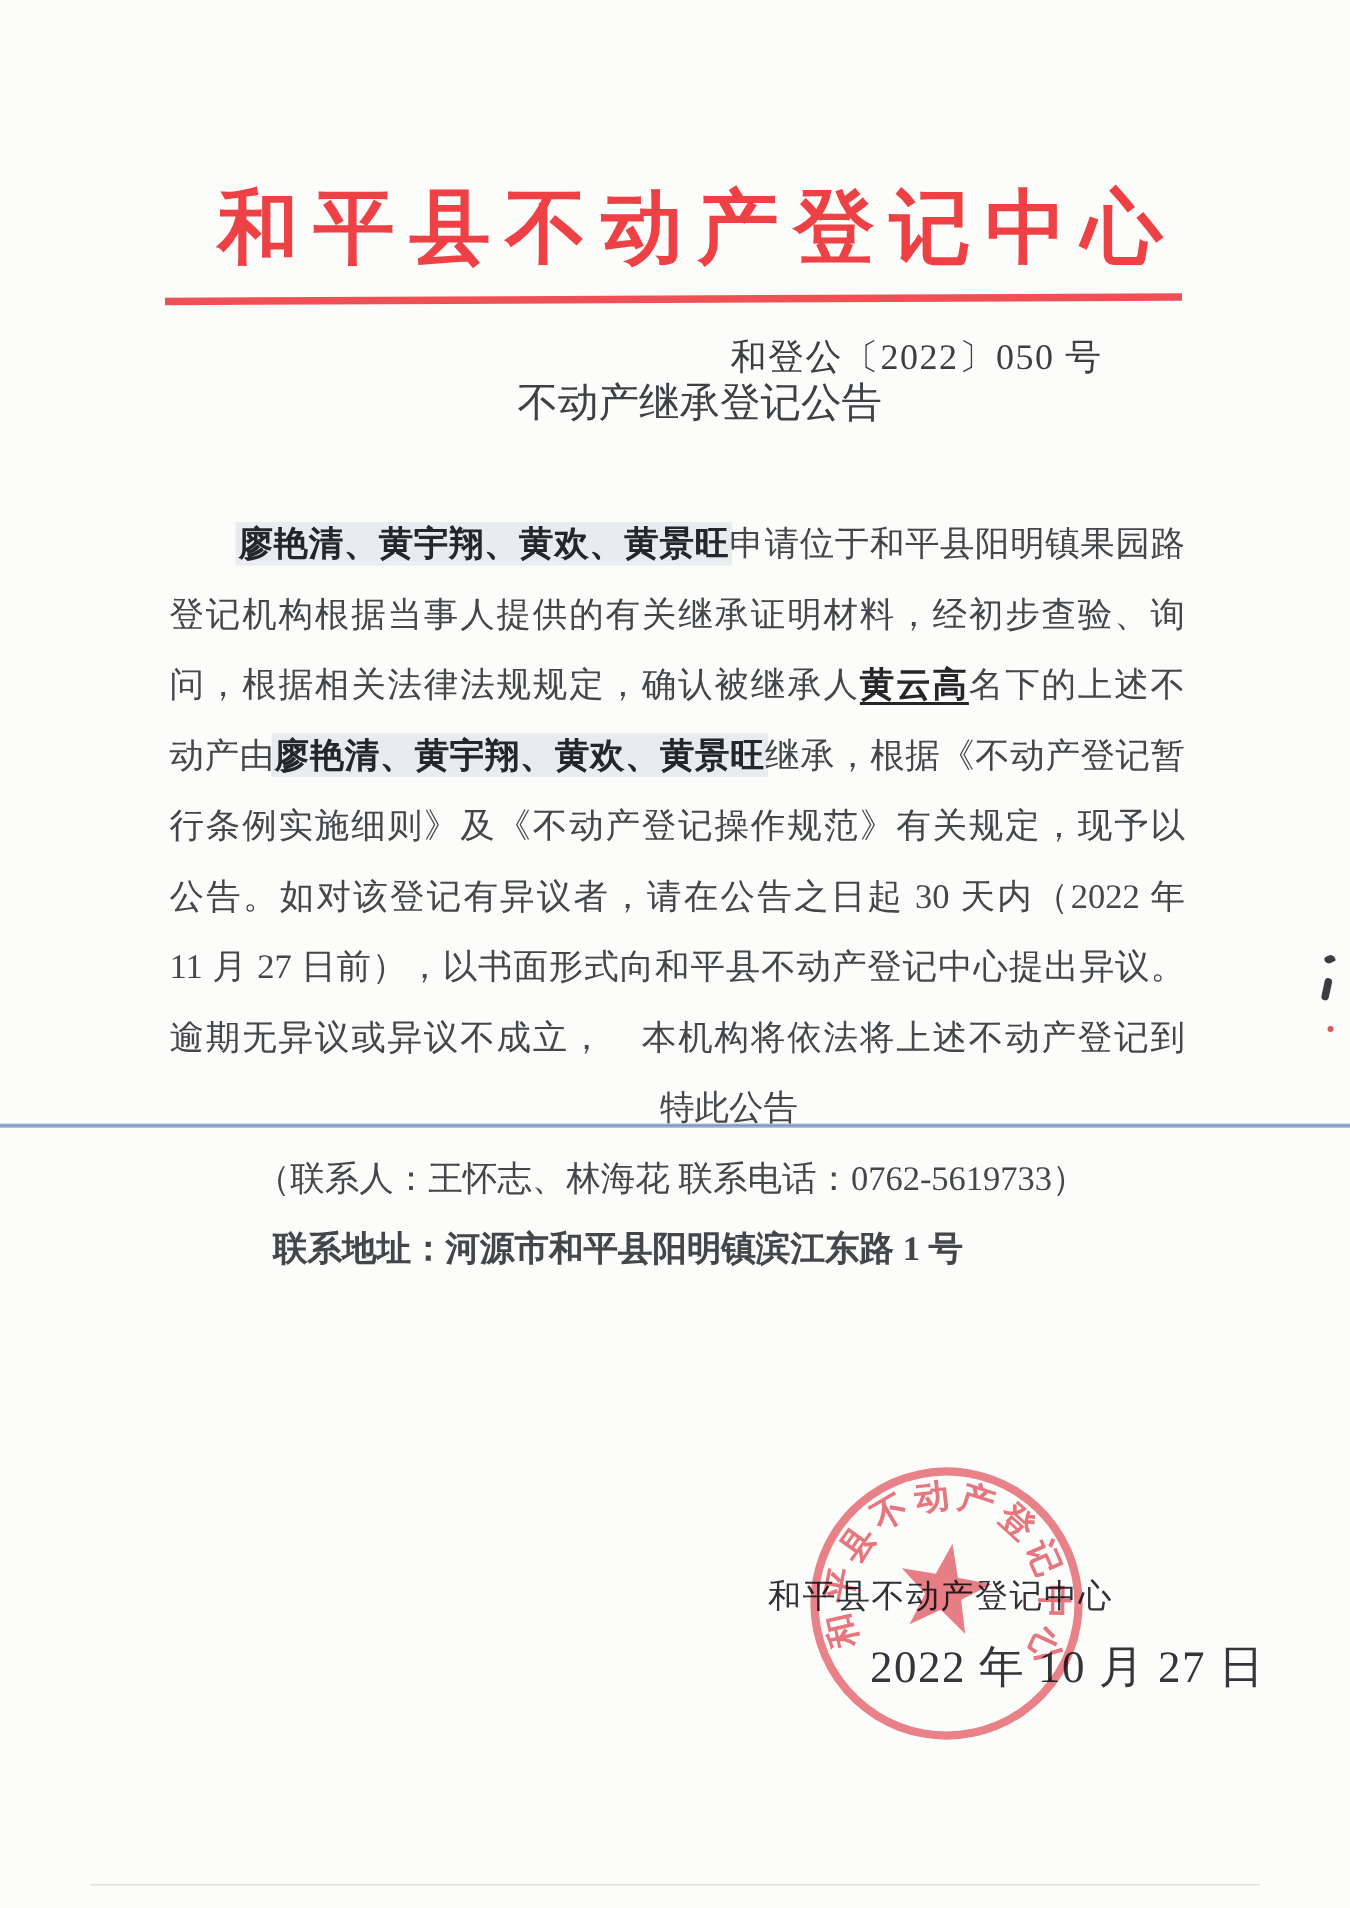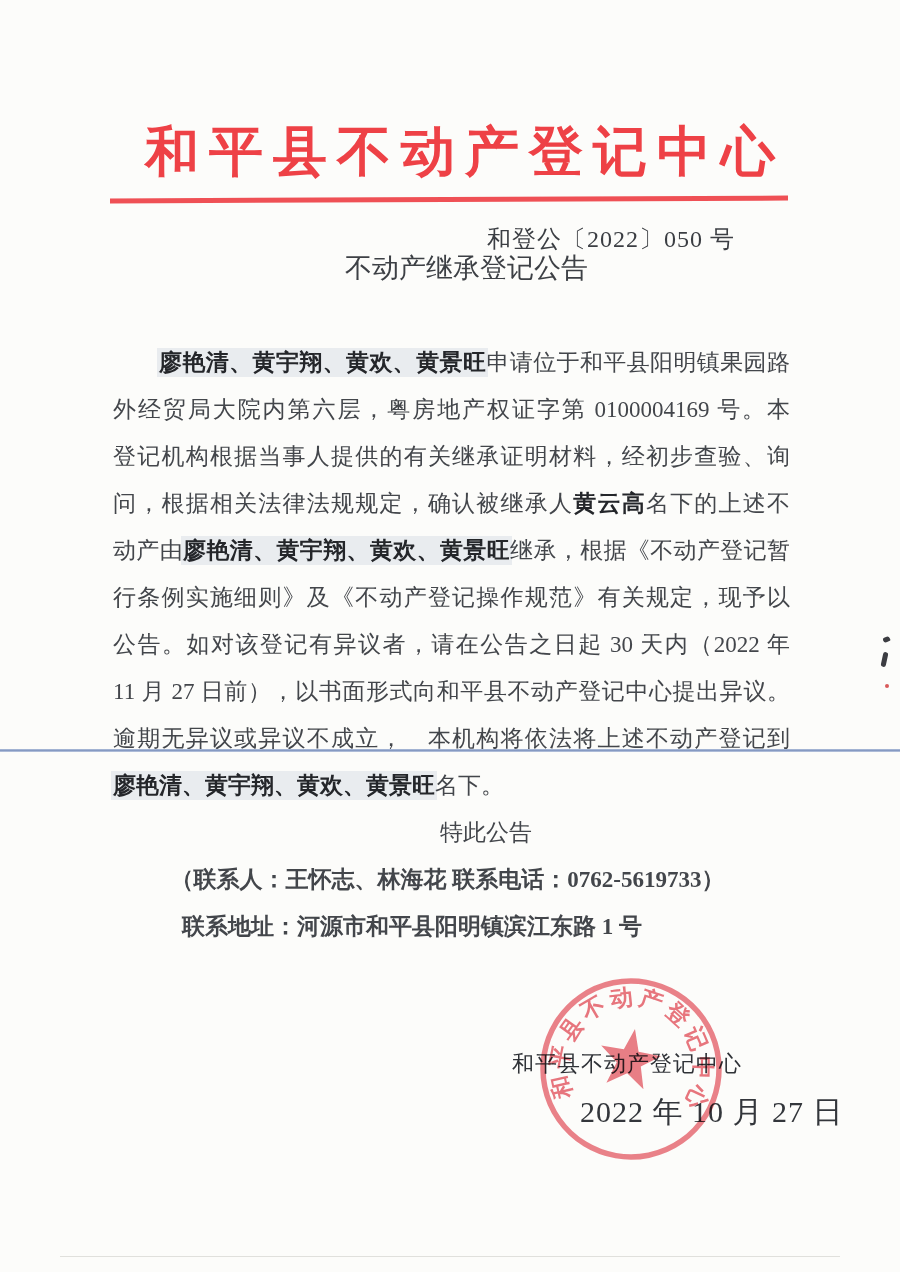--- a/index.html
+++ b/index.html
@@ -56,20 +56,21 @@
     text-justify:inter-character;
   }
   .seg-normal{color:var(--ink);}
   .seg-name{
     font-weight:bold;color:var(--name-ink);
     background:var(--hl);
     box-shadow:0 0 0 2px var(--hl);
   }
   .seg-decedent{
     font-weight:bold;color:var(--name-ink);
+    text-decoration:underline;
     text-underline-offset:4px;
     text-decoration-thickness:2px;
     margin-top:48px;
   }
   
   .blue-line{
     position:absolute;left:0;top:749px;width:900px;height:3px;
     background:linear-gradient(to bottom,#b6c4de,#8095bf 45%,#c0cce2);
   }
   .speck{position:absolute;background:#3c3d42;}
@@ -109,31 +110,29 @@
 <div class="page">
 
   <h1 class="org-header">和平县不动产登记中心</h1>
   <div class="red-rule"></div>
 
   <div class="doc-number">和登公〔2022〕050 号</div>
   <div class="doc-title">不动产继承登记公告</div>
 
   <div class="body-text" id="body-container">
       <div class="line justify" style="padding-left: 46px;"><span class="seg-name">廖艳清、黄宇翔、黄欢、黄景旺</span><span class="seg-normal">申请位于和平县阳明镇果园路</span></div>
-      <div class="line justify"><span class="seg-normal">外经贸局大院内第六层，粤房地产权证字第 0100004169 号。本</span></div>
       <div class="line justify"><span class="seg-normal">登记机构根据当事人提供的有关继承证明材料，经初步查验、询</span></div>
       <div class="line justify"><span class="seg-normal">问，根据相关法律法规规定，确认被继承人</span><span class="seg-decedent">黄云高</span><span class="seg-normal">名下的上述不</span></div>
       <div class="line justify"><span class="seg-normal">动产由</span><span class="seg-name">廖艳清、黄宇翔、黄欢、黄景旺</span><span class="seg-normal">继承，根据《不动产登记暂</span></div>
       <div class="line justify"><span class="seg-normal">行条例实施细则》及《不动产登记操作规范》有关规定，现予以</span></div>
       <div class="line justify"><span class="seg-normal">公告。如对该登记有异议者，请在公告之日起 30 天内（2022 年</span></div>
       <div class="line justify"><span class="seg-normal">11 月 27 日前），以书面形式向和平县不动产登记中心提出异议。</span></div>
       <div class="line justify"><span class="seg-normal">逾期无异议或异议不成立，　本机构将依法将上述不动产登记到</span></div>
-      <div class="line"><span class="seg-name">廖艳清、黄宇翔、黄欢、黄景旺</span><span class="seg-normal">名下。</span></div>
       <div class="line" style="padding-left: 69px; text-align: center;"><span class="seg-normal">特此公告</span></div>
-      <div class="line" style="padding-left: 57.5px; font-weight: bold;"><span class="seg-normal">（联系人：王怀志、林海花 联系电话：0762-5619733）</span></div>
+      <div class="line" style="padding-left: 57.5px;"><span class="seg-normal">（联系人：王怀志、林海花 联系电话：0762-5619733）</span></div>
       <div class="line" style="padding-left: 69px; font-weight: bold;"><span class="seg-normal">联系地址：河源市和平县阳明镇滨江东路 1 号</span></div>
     </div>
 
   <div class="blue-line"></div>
   <div class="speck speck-1"></div>
   <div class="speck speck-2"></div>
   <div class="speck-red"></div>
   <div class="bottom-streak"></div>
 
   <div class="sig-org">和平县不动产登记中心</div>

